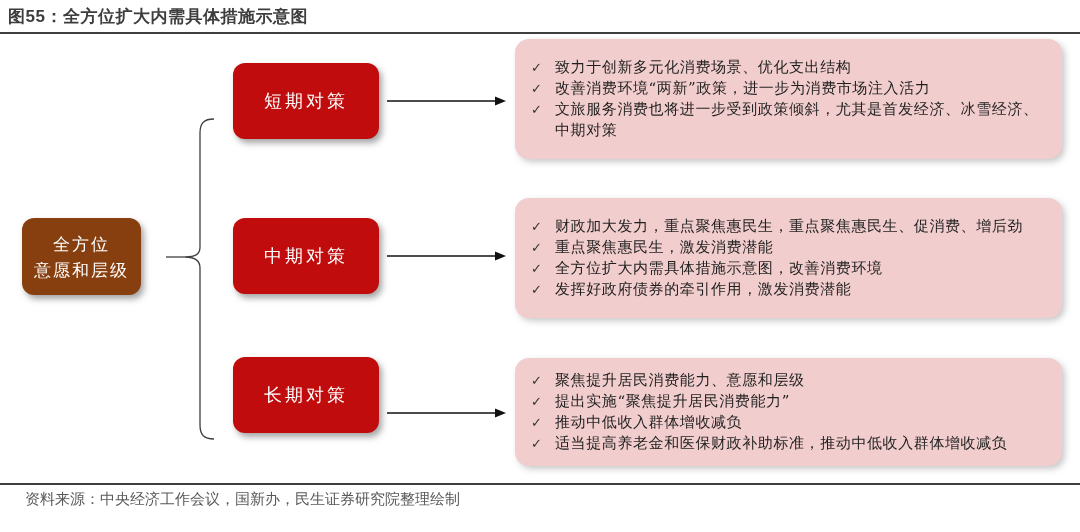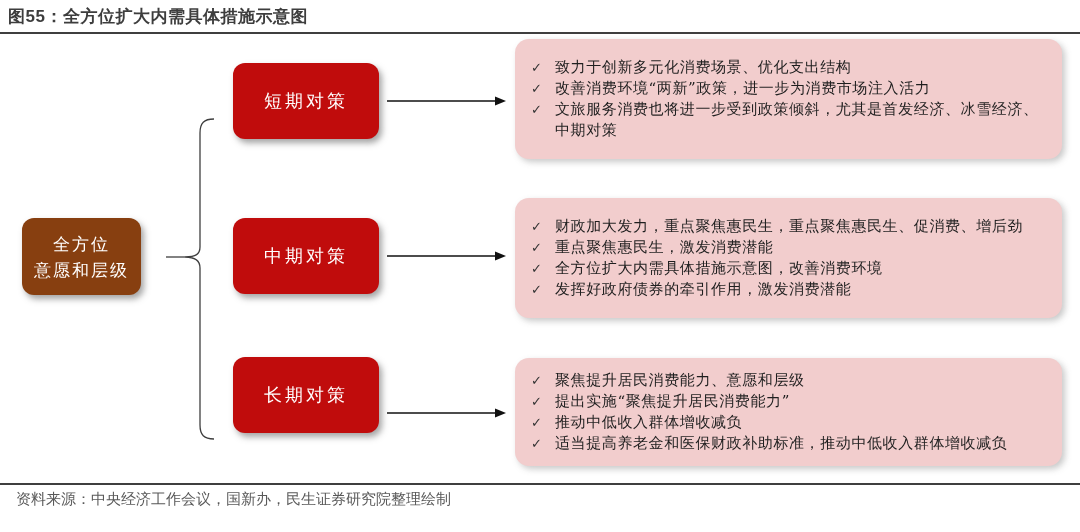--- a/index.html
+++ b/index.html
@@ -13,21 +13,21 @@
     font-family:"Liberation Sans",sans-serif;
   }
   .title{
     position:absolute;left:8px;top:5px;
     font-size:17px;font-weight:bold;color:var(--title_text);letter-spacing:0.5px;
   }
   .rule{position:absolute;left:0;right:0;height:2px;background:var(--rule);}
   .rule.top{top:32px;}
   .rule.bottom{top:483px;}
   .source{
-    position:absolute;left:16px;top:490px;font-size:15px;color:var(--source_text);
+    position:absolute;left:25px;top:490px;font-size:15px;color:var(--source_text);
   }
   .overlay{position:absolute;left:0;top:0;width:1080px;height:532px;}
   .node{
     position:absolute;display:flex;flex-direction:column;align-items:center;justify-content:center;
     color:#fff;text-align:center;border-radius:12px;
     font-family:"DejaVu Serif",serif;
     box-shadow:3px 4px 6px rgba(90,90,90,0.55);
   }
   .root-node{
     left:22px;top:218px;width:119px;height:77px;background:var(--brown);

